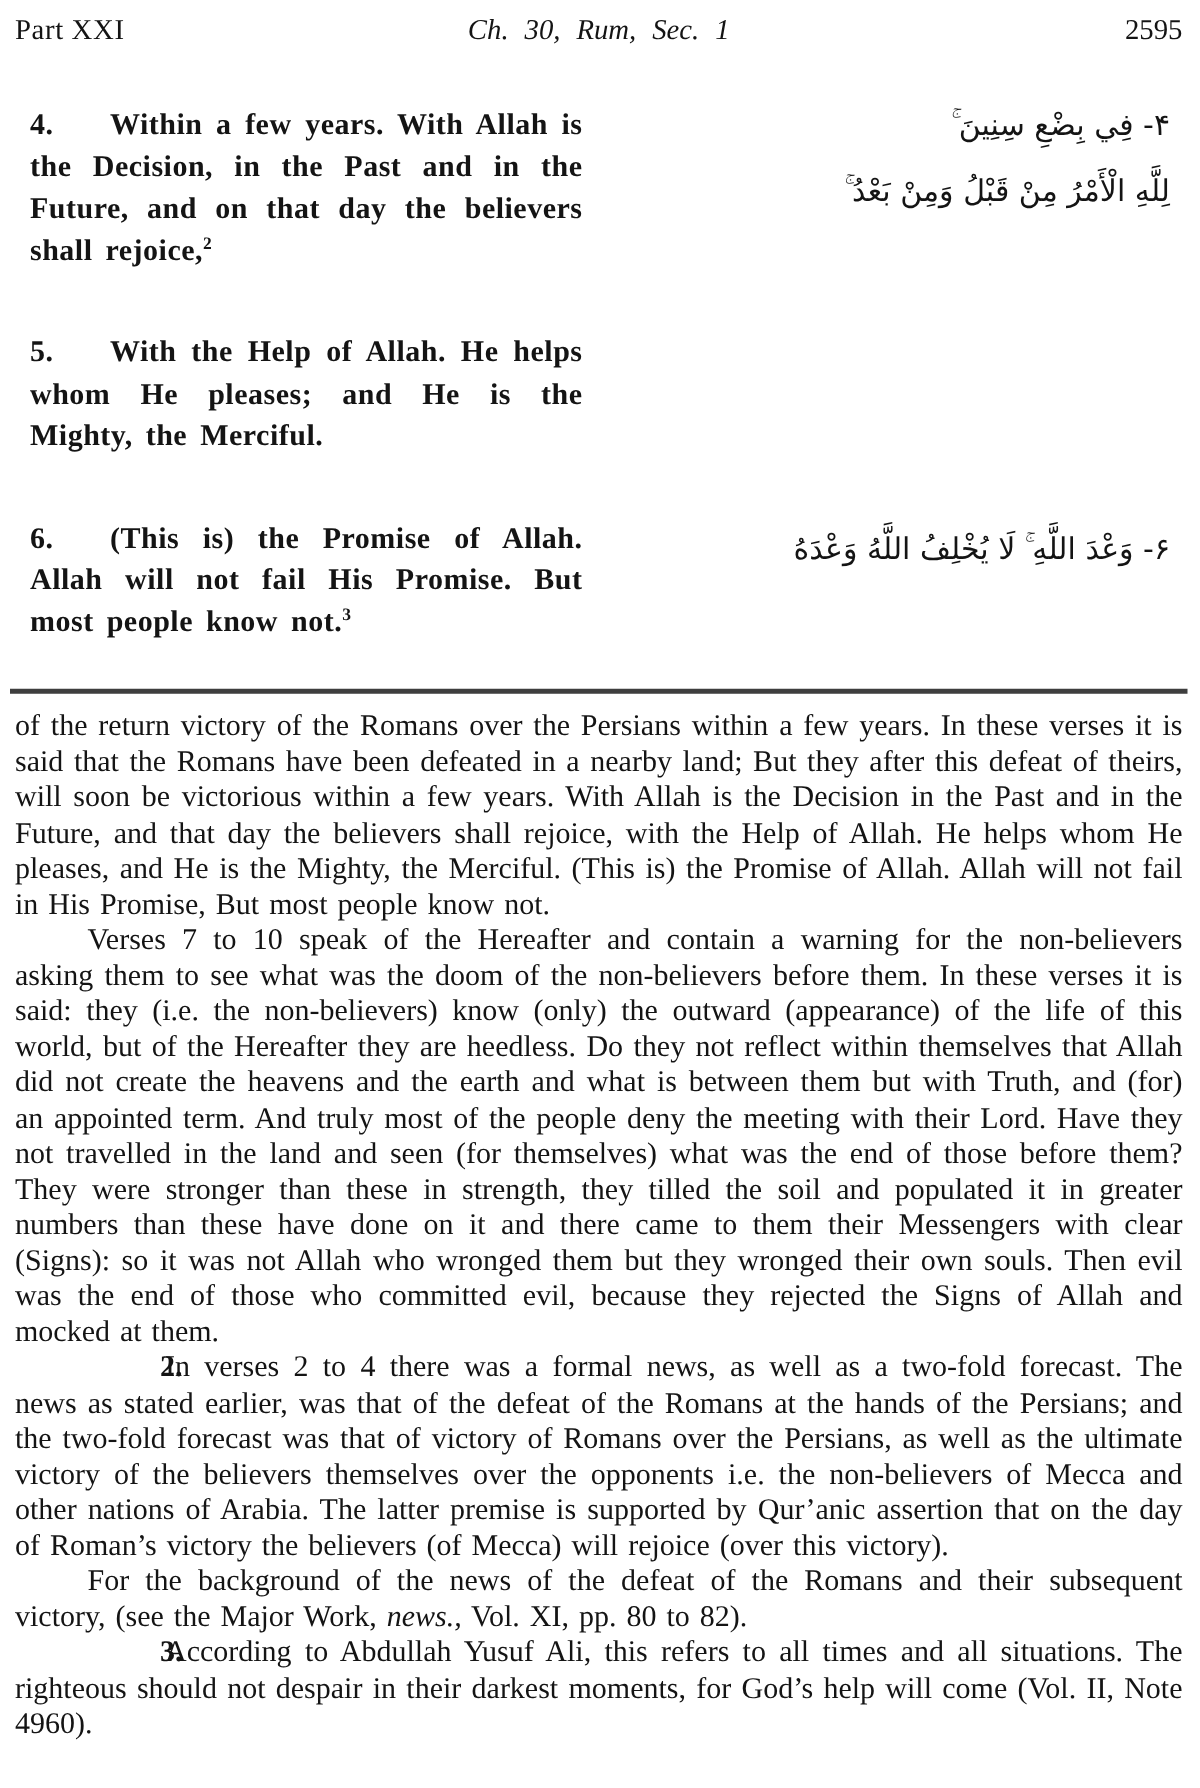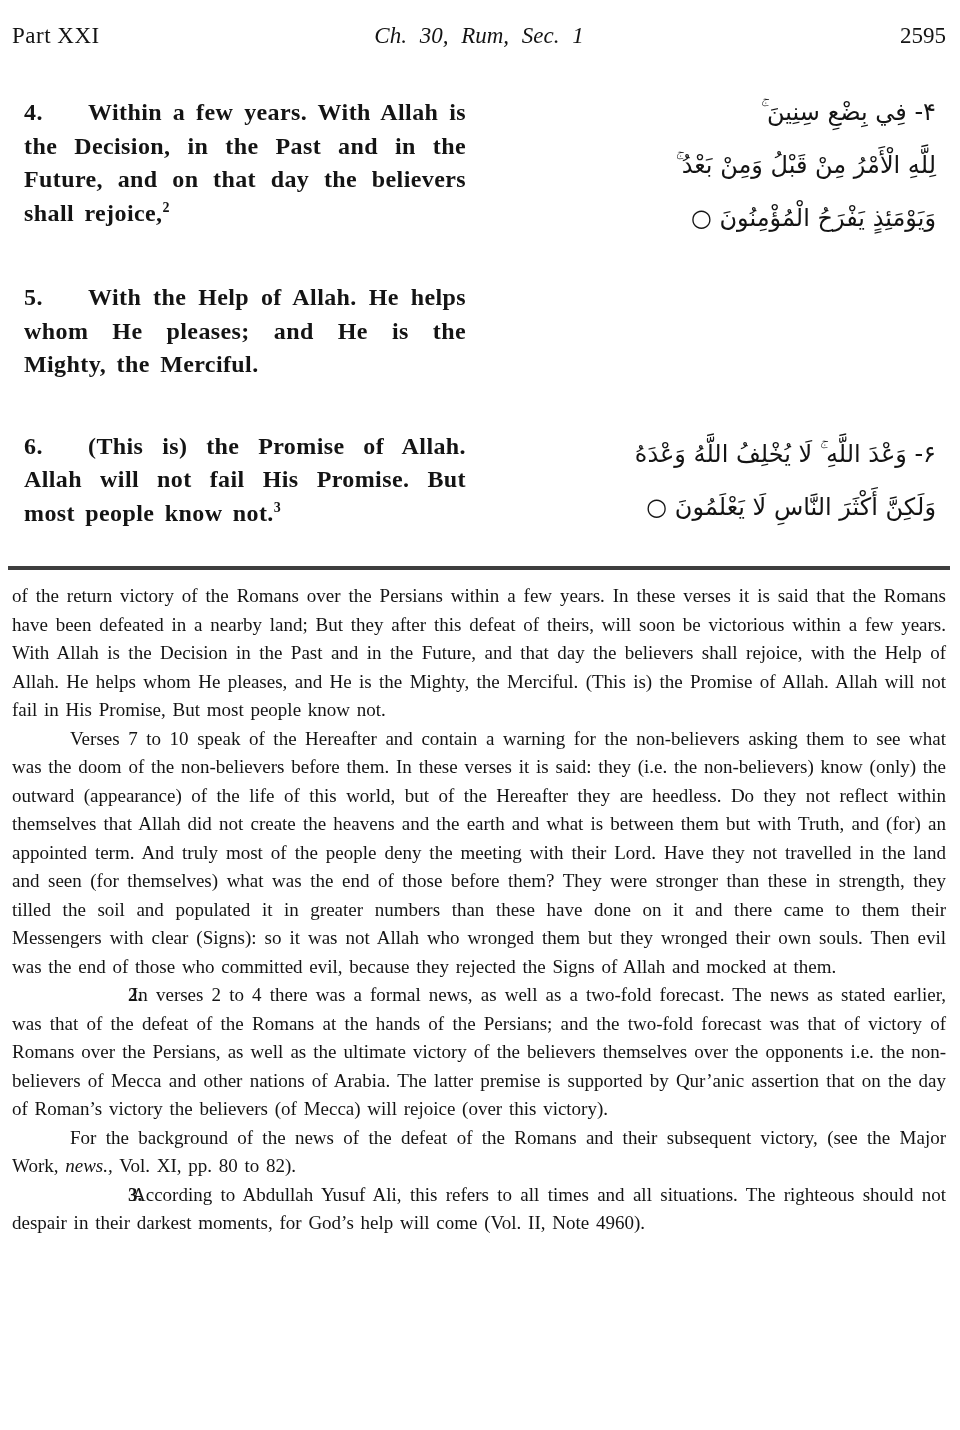--- a/index.html
+++ b/index.html
@@ -10,22 +10,21 @@
     padding: 8px 14px 0 12px;
     background: #ffffff;
     color: #141414;
     font-family: "Liberation Serif", serif;
     overflow: hidden;
   }
   
   .hdr {
     display: flex; align-items: baseline;
     font-size: 23px; line-height: 28px;
-    margin-top: 14px;
-    justify-content: flex-end;
+    margin-top: 2px;
   }
   .hdr-left  { flex: 1; text-align: left; letter-spacing: 0.5px; }
   .hdr-center{ flex: 1.6; text-align: center; font-style: italic; word-spacing: 7px; }
   .hdr-right { flex: 1; text-align: right; }
 
   
   .verses { margin-top: 34px; }
   .verse-row { display: flex; margin-bottom: 24px; }
   .v-eng {
     width: 442px; margin: 12px;
@@ -53,21 +52,21 @@
   
   .divider {
     border: none; height: 0;
     border-top: 4px solid #3e3e3e;
     margin: 20px -4px 12px -4px;
   }
 
   
   .commentary p {
     margin: 0;
-    font-size: 19px;
+    font-size: 24px;
     line-height: 28.5px;
     text-align: justify;
     word-spacing: 2px;
   }
   .indent { text-indent: 58px; }
   .lead {
     display: inline-block;
     width: 62px;
     font-weight: bold;
   }
@@ -84,33 +83,31 @@
     <span class="hdr-right">2595</span>
   </header>
 
   <main class="verses">
 
     <div class="verse-row row-4">
       <p class="v-eng"><span class="v-num">4.</span><span>Within a few years. With Allah is the Decision, in the Past and in the Future, and on that day the believers shall rejoice,</span><sup>2</sup></p>
       <div class="v-ar" dir="rtl">
         <div class="ar-line">۴- فِي بِضْعِ سِنِينَ ۚ</div>
         <div class="ar-line">لِلَّهِ الْأَمْرُ مِنْ قَبْلُ وَمِنْ بَعْدُ ۚ</div>
-        <div class="ar-line">وَيَوْمَئِذٍ يَفْرَحُ الْمُؤْمِنُونَ ○</div>
       </div>
     </div>
 
     <div class="verse-row row-5">
       <p class="v-eng"><span class="v-num">5.</span><span>With the Help of Allah. He helps whom He pleases; and He is the Mighty, the Merciful.</span><sup></sup></p>
     </div>
 
     <div class="verse-row row-6">
       <p class="v-eng"><span class="v-num">6.</span><span>(This is) the Promise of Allah. Allah will not fail His Promise. But most people know not.</span><sup>3</sup></p>
       <div class="v-ar" dir="rtl">
         <div class="ar-line">۶- وَعْدَ اللَّهِ ۚ لَا يُخْلِفُ اللَّهُ وَعْدَهُ</div>
-        <div class="ar-line">وَلَكِنَّ أَكْثَرَ النَّاسِ لَا يَعْلَمُونَ ○</div>
       </div>
     </div>
 
   </main>
 
   <hr class="divider">
 
   <section class="commentary">
     <p><span>of the return victory of the Romans over the Persians within a few years. In these verses it is said that the Romans have been defeated in a nearby land; But they after this defeat of theirs, will soon be victorious within a few years. With Allah is the Decision in the Past and in the Future, and that day the believers shall rejoice, with the Help of Allah. He helps whom He pleases, and He is the Mighty, the Merciful. (This is) the Promise of Allah. Allah will not fail in His Promise, But most people know not.</span></p>
     <p class="indent"><span>Verses 7 to 10 speak of the Hereafter and contain a warning for the non-believers asking them to see what was the doom of the non-believers before them. In these verses it is said: they (i.e. the non-believers) know (only) the outward (appearance) of the life of this world, but of the Hereafter they are heedless. Do they not reflect within themselves that Allah did not create the heavens and the earth and what is between them but with Truth, and (for) an appointed term. And truly most of the people deny the meeting with their Lord. Have they not travelled in the land and seen (for themselves) what was the end of those before them? They were stronger than these in strength, they tilled the soil and populated it in greater numbers than these have done on it and there came to them their Messengers with clear (Signs): so it was not Allah who wronged them but they wronged their own souls. Then evil was the end of those who committed evil, because they rejected the Signs of Allah and mocked at them.</span></p>

